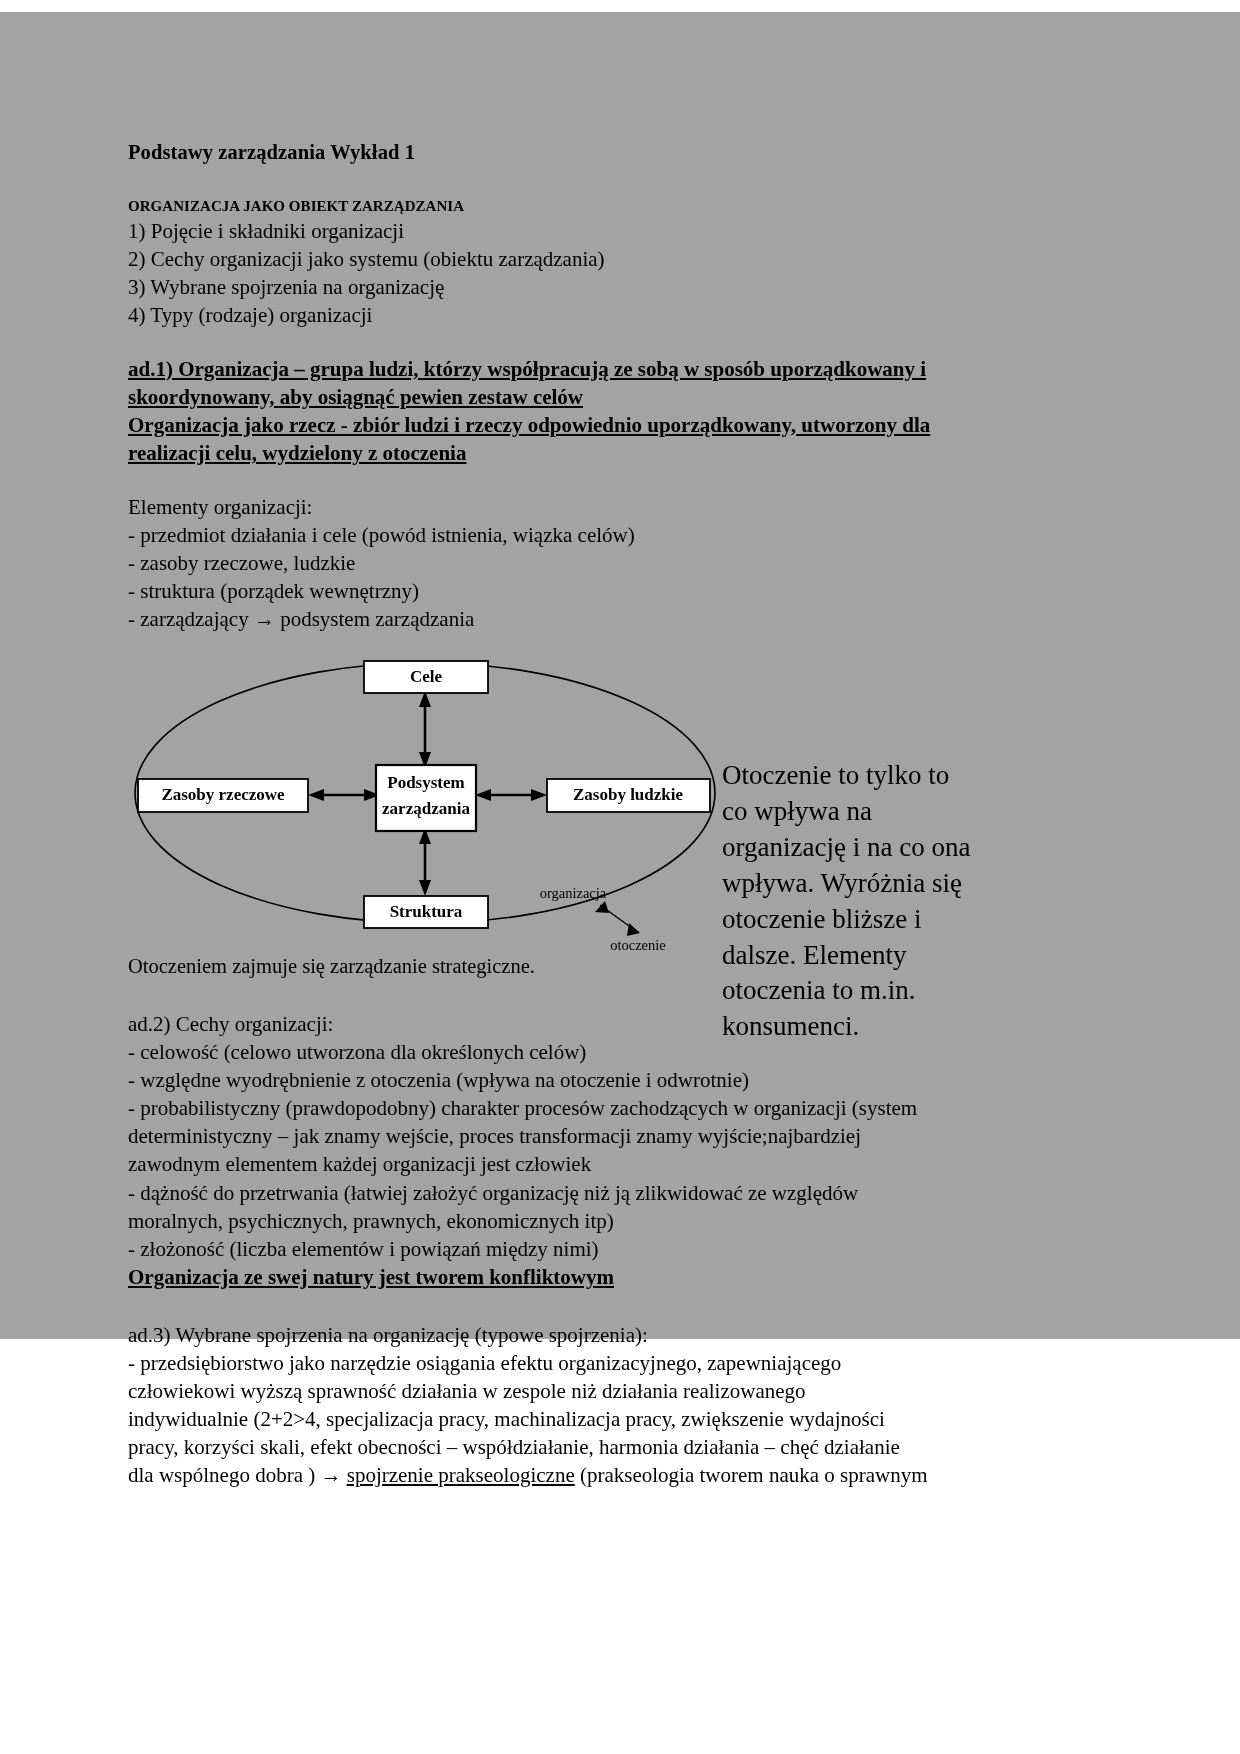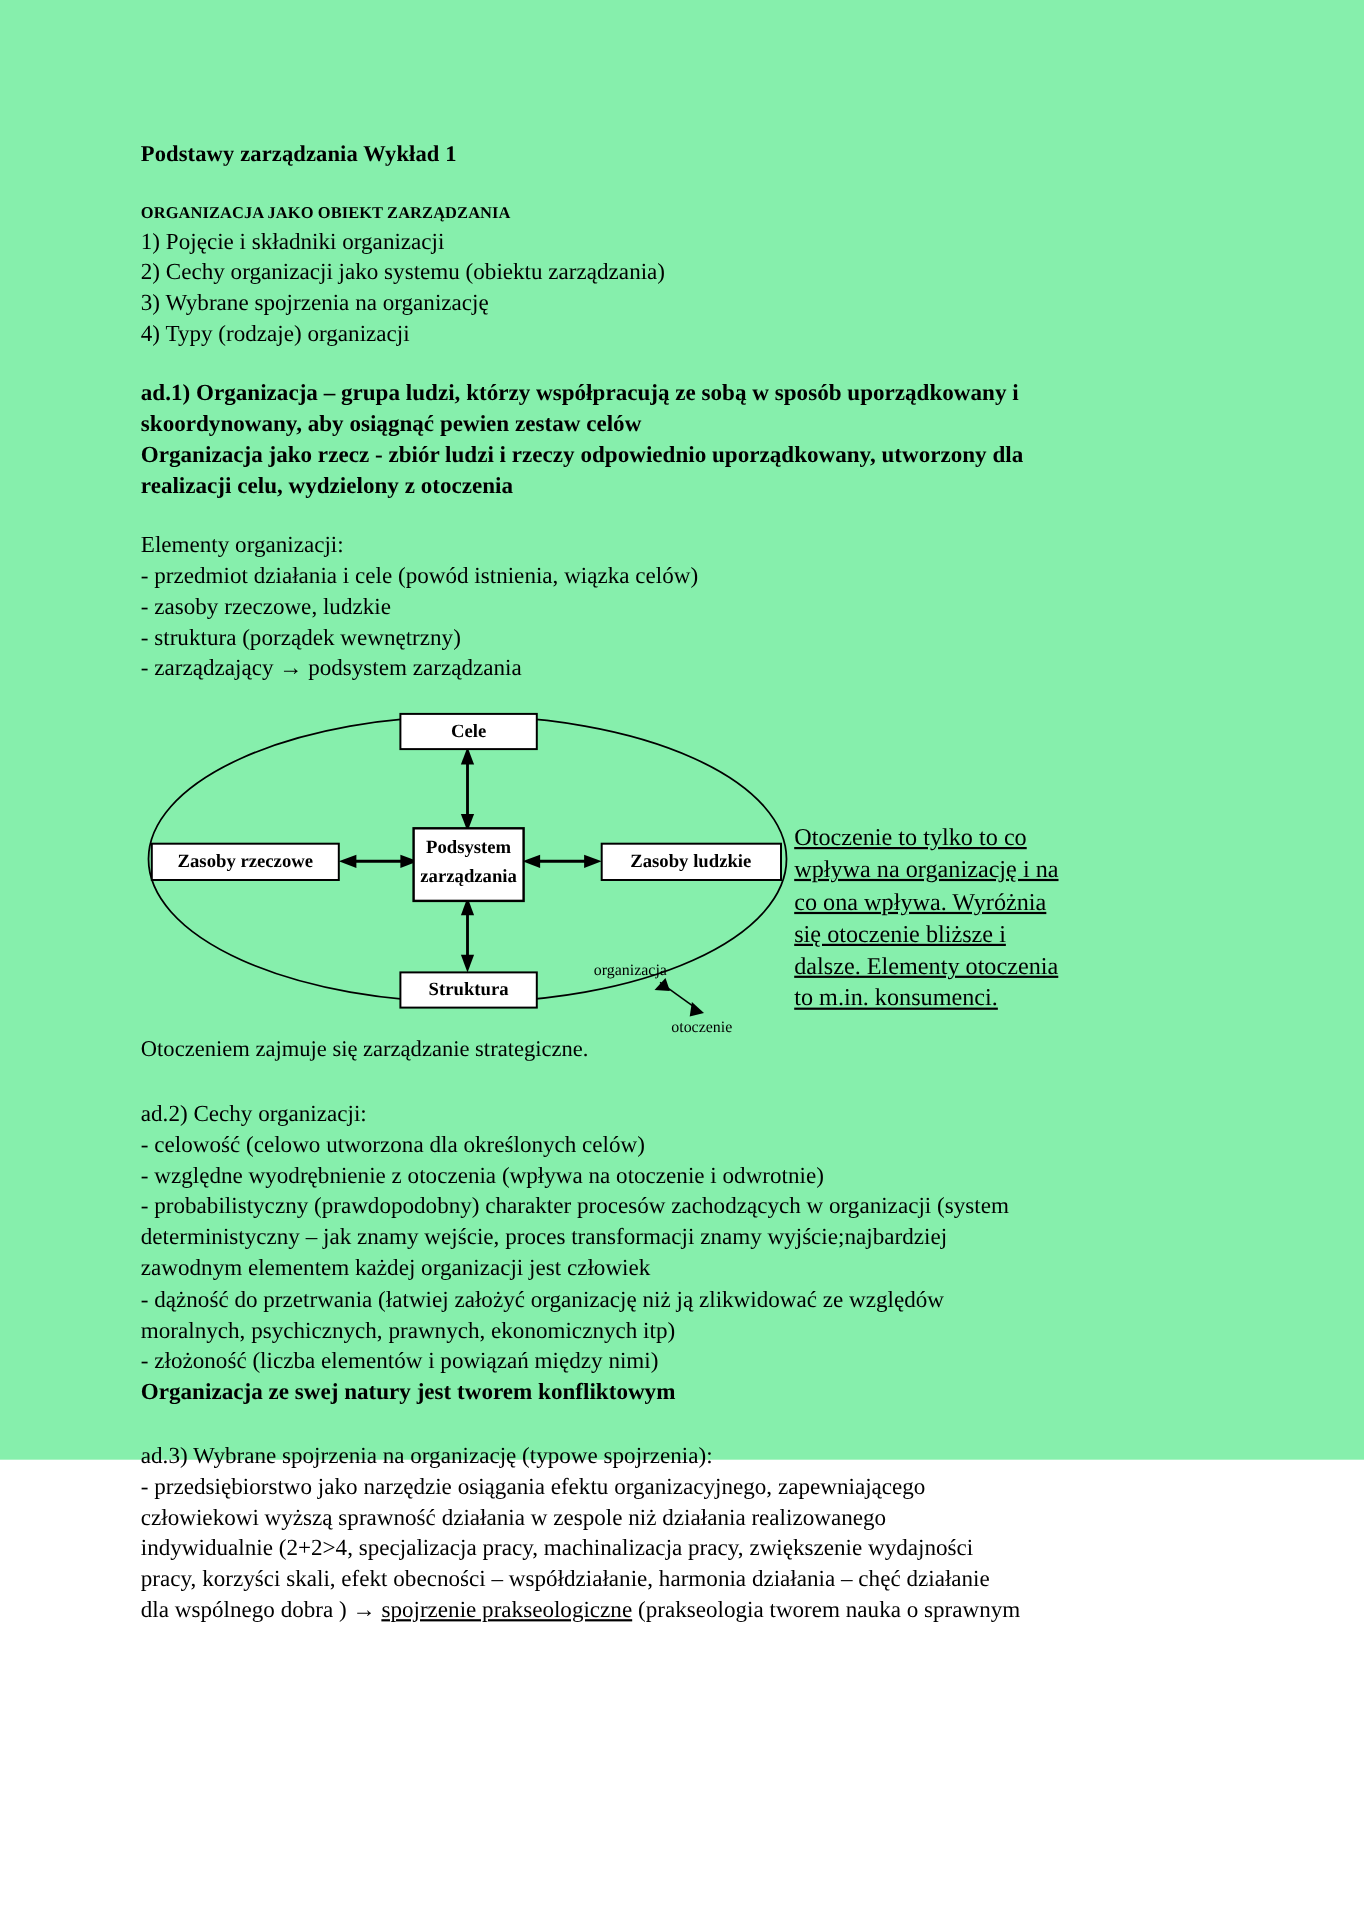--- a/index.html
+++ b/index.html
@@ -10,24 +10,24 @@
   body {
     width: 1240px;
     height: 1754px;
     font-family: "Liberation Serif", "DejaVu Serif", serif;
     color: #000000;
     position: relative;
     overflow: hidden;
   }
   .page {
     position: absolute;
-    left: 0; top: 0;
+    left: 0; top: 12px;
     width: 1240px;
     height: 1327px;
-    background: #86efac;
+    background: #a3a3a3;
   }
   .content {
     position: absolute;
     left: 128px;
     top: 128px;
     width: 880px;
   }
   .doc-title {
     font-weight: bold;
     font-size: 20.5px;
@@ -41,21 +41,21 @@
     margin: 0;
     line-height: 1.33;
     letter-spacing: 0.05px;
   }
   .line {
     font-size: 21px;
     line-height: 1.335;
     margin: 0;
     white-space: pre-wrap;
   }
-  .bold { font-weight: bold; }
+  .bold { font-weight: bold; text-decoration: underline; }
   .u { text-decoration: underline; }
   .spacer-sm { height: 20px; }
   .spacer-md { height: 26px; }
   .spacer-lg { height: 30px; }
   .para {
     font-size: 20.5px;
     line-height: 1.335;
     margin: 0;
   }
 
@@ -69,23 +69,22 @@
   .diagram-svg {
     position: absolute;
     left: 0;
     top: 0;
   }
   .side-note {
     position: absolute;
     left: 722px;
     top: 746px;
     width: 256px;
-    font-size: 22px;
+    font-size: 27px;
     line-height: 1.33;
-    text-decoration: underline;
   }
   .ellipse-shape {
     fill: none;
     stroke: #000;
     stroke-width: 1.6;
   }
   .nbox {
     fill: #ffffff;
     stroke: #000000;
     stroke-width: 2.2;

